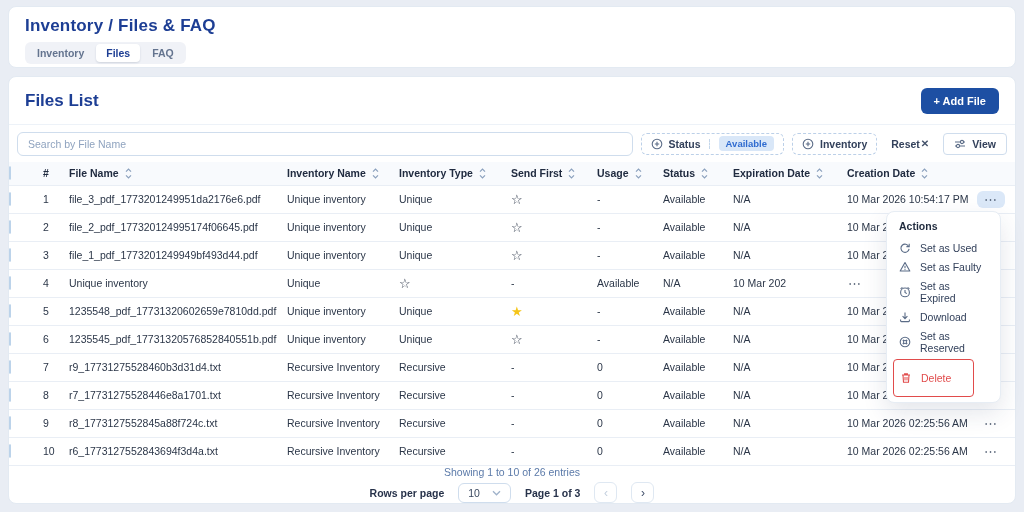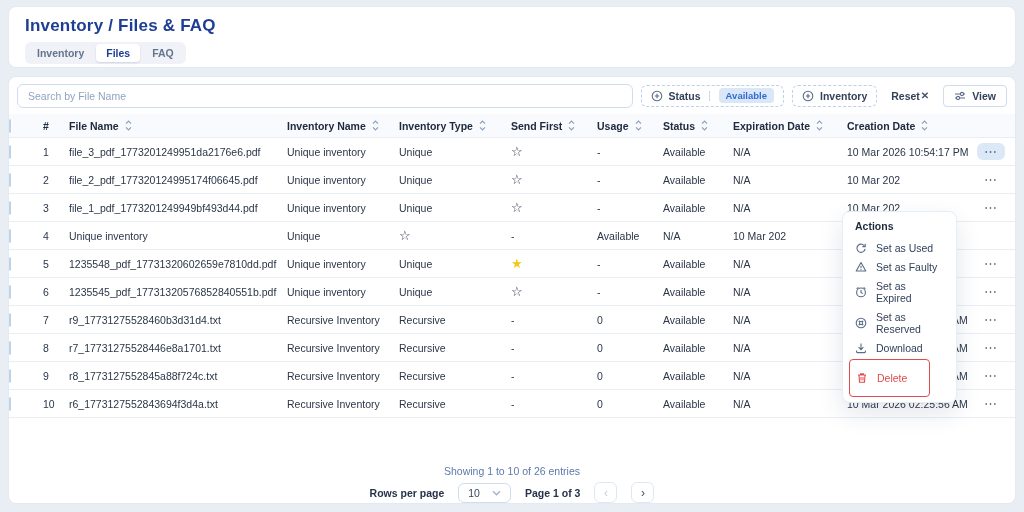--- a/index.html
+++ b/index.html
@@ -41,40 +41,44 @@
   .dots-btn.active { background:#dbe8f8; }
 
   .panel-foot { margin-top:auto; height:38px; display:flex; justify-content:space-between; align-items:center; padding:0 16px;flex-direction:column; }
   .showing-text { color:#5b7aa9; font-size:10.5px; }
   .foot-right { display:flex; align-items:center; gap:14px; }
   .rpp-label, .page-text { font-size:10.5px; font-weight:600; color:#27324a; }
   .rpp-select { display:flex; align-items:center; gap:12px; border:1px solid #cfdded; border-radius:6px; padding:3px 9px; font-size:10.5px; color:#3a485f; cursor:pointer; background:#fff; }
   .pg-btn { width:23px; height:21px; border:1px solid #dfe8f2; border-radius:6px; background:#fff; font-size:12px; display:flex; align-items:center; justify-content:center; cursor:pointer; color:#42506b; font-family:inherit; }
   .pg-btn.disabled { color:#c3cfde; }
 
-  .actions-menu { position:absolute; left:842px; top:211px; width:115px; background:#fff; border:1px solid #e7edf4; border-radius:8px; box-shadow:0 10px 24px rgba(30,50,90,.12); padding:7px 0 5px; z-index:10; }
+  .actions-menu { position:absolute; left:886px; top:211px; width:115px; background:#fff; border:1px solid #e7edf4; border-radius:8px; box-shadow:0 10px 24px rgba(30,50,90,.12); padding:7px 0 5px; z-index:10; }
   .menu-title { font-size:10.5px; font-weight:bold; color:#1f2a3d; padding:1px 12px 6px; }
   .menu-item { display:flex; align-items:center; gap:9px; padding:3.5px 12px; font-size:10.5px; color:#33415b; cursor:pointer; }
   .menu-item .mi-icon { width:12px; height:12px; display:flex; align-items:center; }
   .menu-item.danger { color:#e14b4b; border:1.5px solid #e14b4b; border-radius:4px; margin:2px 26px 0 6px; padding:12px 6px; }
   .icon-svg { display:block; }
 </style>
 </head>
 <body>
 
 <div class="card header-card">
   <div class="page-title">Inventory / Files &amp; FAQ</div>
   <div class="tabs">
       <div class="tab">Inventory</div>
       <div class="tab active">Files</div>
       <div class="tab">FAQ</div>
     </div>
 </div>
 
 <div class="card main-card">
+  <div class="panel-head">
+    <div class="panel-title">Files List</div>
+    <button class="add-file-btn">+ Add File</button>
+  </div>
 
   <div class="toolbar">
     <input class="search-input" type="text" placeholder="Search by File Name" style="">
     <div class="filter-btn">
       <span class="mi-icon">
           <svg class="icon-svg" width="12" height="12" viewBox="0 0 12 12">
             <circle cx="6" cy="6" r="4.8" fill="none" stroke="#5b6c87" stroke-width="1.1"></circle>
             <path d="M6 3.8v4.4M3.8 6h4.4" stroke="#5b6c87" stroke-width="1.1"></path>
           </svg>
         </span>
@@ -365,35 +369,35 @@
             <circle cx="6" cy="6.4" r="4.4" fill="none" stroke="#5b6c87" stroke-width="1.1"></circle>
             <path d="M6 4v2.5L7.8 7.6" fill="none" stroke="#5b6c87" stroke-width="1.1"></path>
             <path d="M3.4 1.4 1.6 2.9M8.6 1.4l1.8 1.5" stroke="#5b6c87" stroke-width="1.1"></path>
           </svg>
         </span>
         <span>Set as Expired</span>
       </div>
       <div class="menu-item">
         <span class="mi-icon">
           <svg class="icon-svg" width="12" height="12" viewBox="0 0 12 12">
+            <path d="M6 1.5v6M3.6 5.2 6 7.6 8.4 5.2" fill="none" stroke="#5b6c87" stroke-width="1.1"></path>
+            <path d="M1.6 8.4v1.4a.8.8 0 0 0 .8.8h7.2a.8.8 0 0 0 .8-.8V8.4" fill="none" stroke="#5b6c87" stroke-width="1.1"></path>
+          </svg>
+        </span>
+        <span>Download</span>
+      </div>
+      <div class="menu-item">
+        <span class="mi-icon">
+          <svg class="icon-svg" width="12" height="12" viewBox="0 0 12 12">
             <circle cx="6" cy="6" r="4.8" fill="none" stroke="#5b6c87" stroke-width="1.1"></circle>
             <path d="M4.6 3.6v4.8M7.4 3.6v4.8M3.6 4.6h4.8M3.6 7.4h4.8" stroke="#5b6c87" stroke-width="1"></path>
           </svg>
         </span>
         <span>Set as Reserved</span>
       </div>
-      <div class="menu-item">
-        <span class="mi-icon">
-          <svg class="icon-svg" width="12" height="12" viewBox="0 0 12 12">
-            <path d="M6 1.5v6M3.6 5.2 6 7.6 8.4 5.2" fill="none" stroke="#5b6c87" stroke-width="1.1"></path>
-            <path d="M1.6 8.4v1.4a.8.8 0 0 0 .8.8h7.2a.8.8 0 0 0 .8-.8V8.4" fill="none" stroke="#5b6c87" stroke-width="1.1"></path>
-          </svg>
-        </span>
-        <span>Download</span>
-      </div>
       <div class="menu-item danger">
         <span class="mi-icon">
           <svg class="icon-svg" width="12" height="12" viewBox="0 0 12 12">
             <path d="M2 3h8M4.6 3V1.9h2.8V3M3 3l.5 7.2h5L9 3" fill="none" stroke="#e14b4b" stroke-width="1.1"></path>
             <path d="M5 5v3.4M7 5v3.4" stroke="#e14b4b" stroke-width="1"></path>
           </svg>
         </span>
         <span>Delete</span>
       </div>
     </div>

